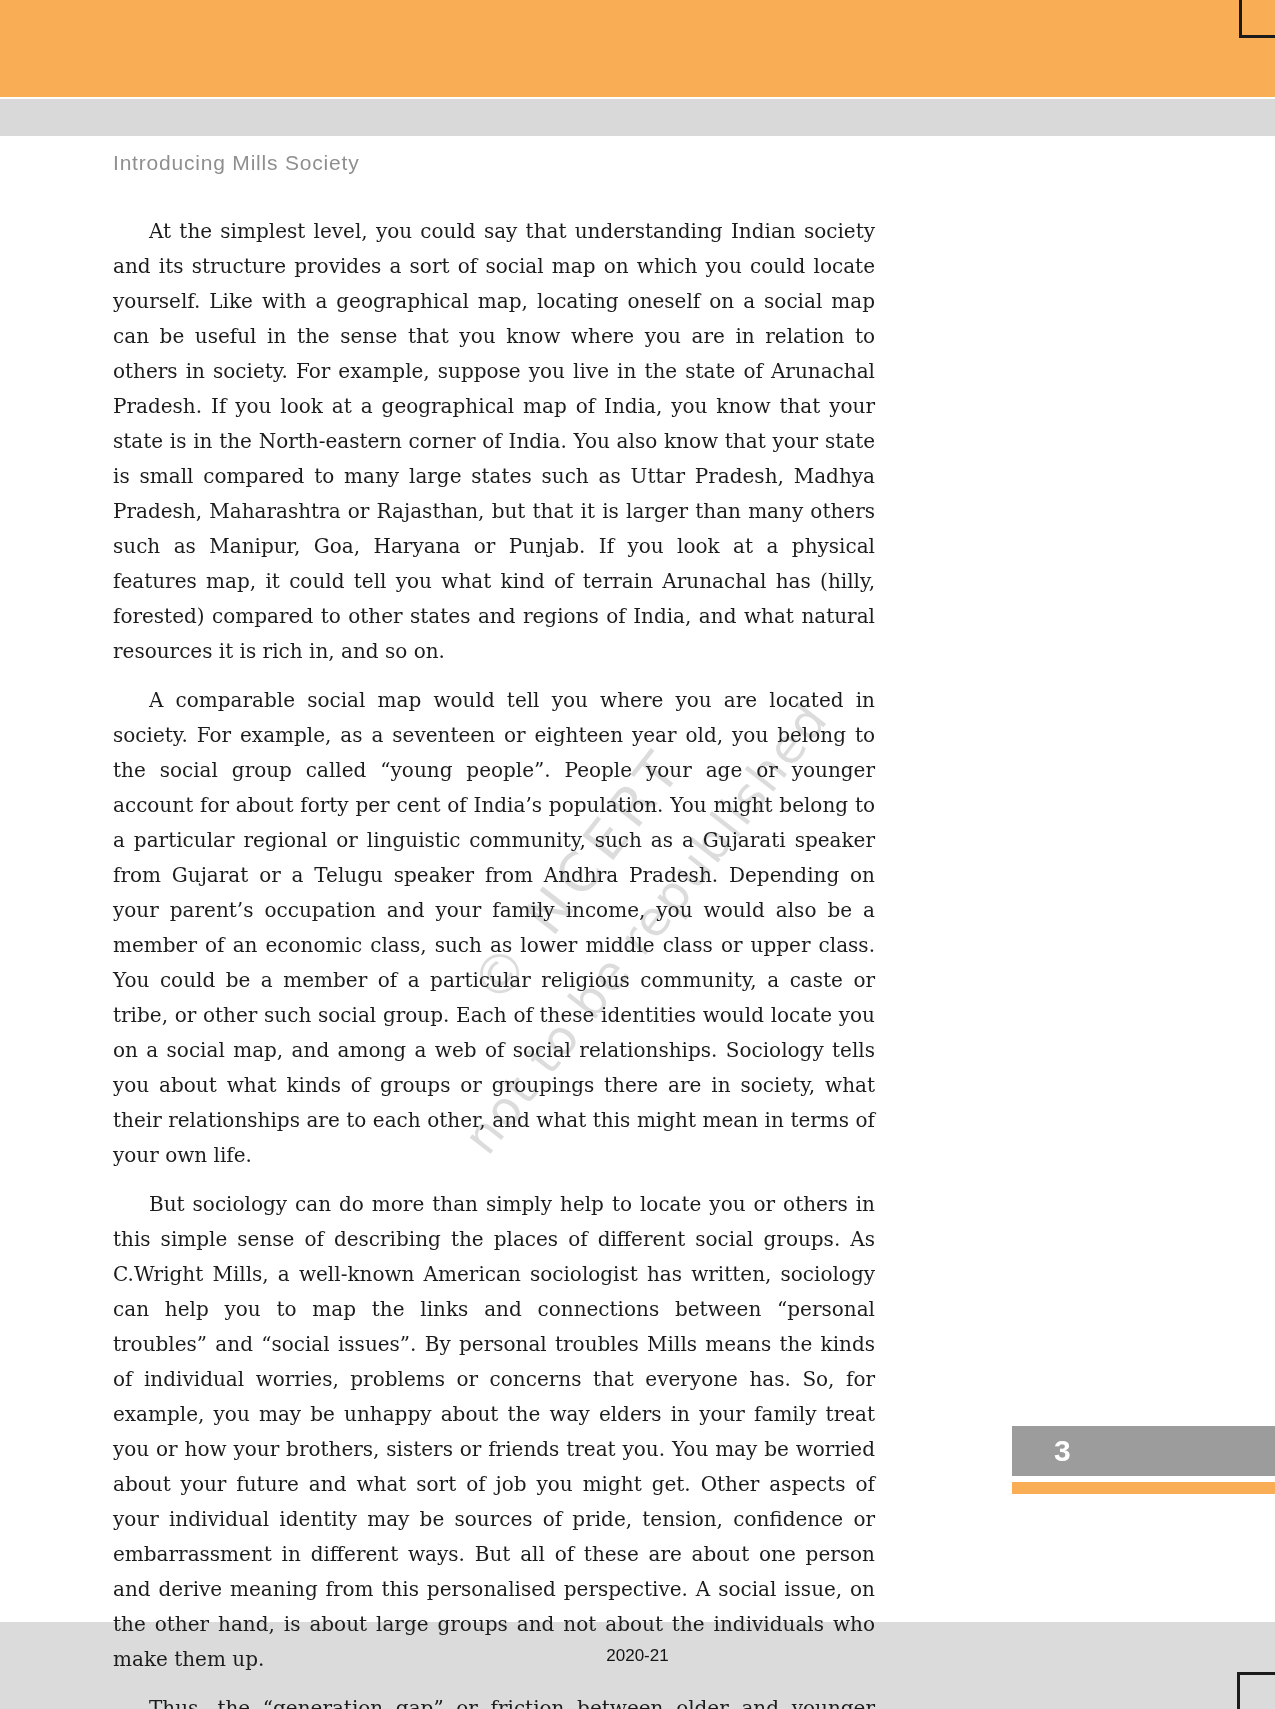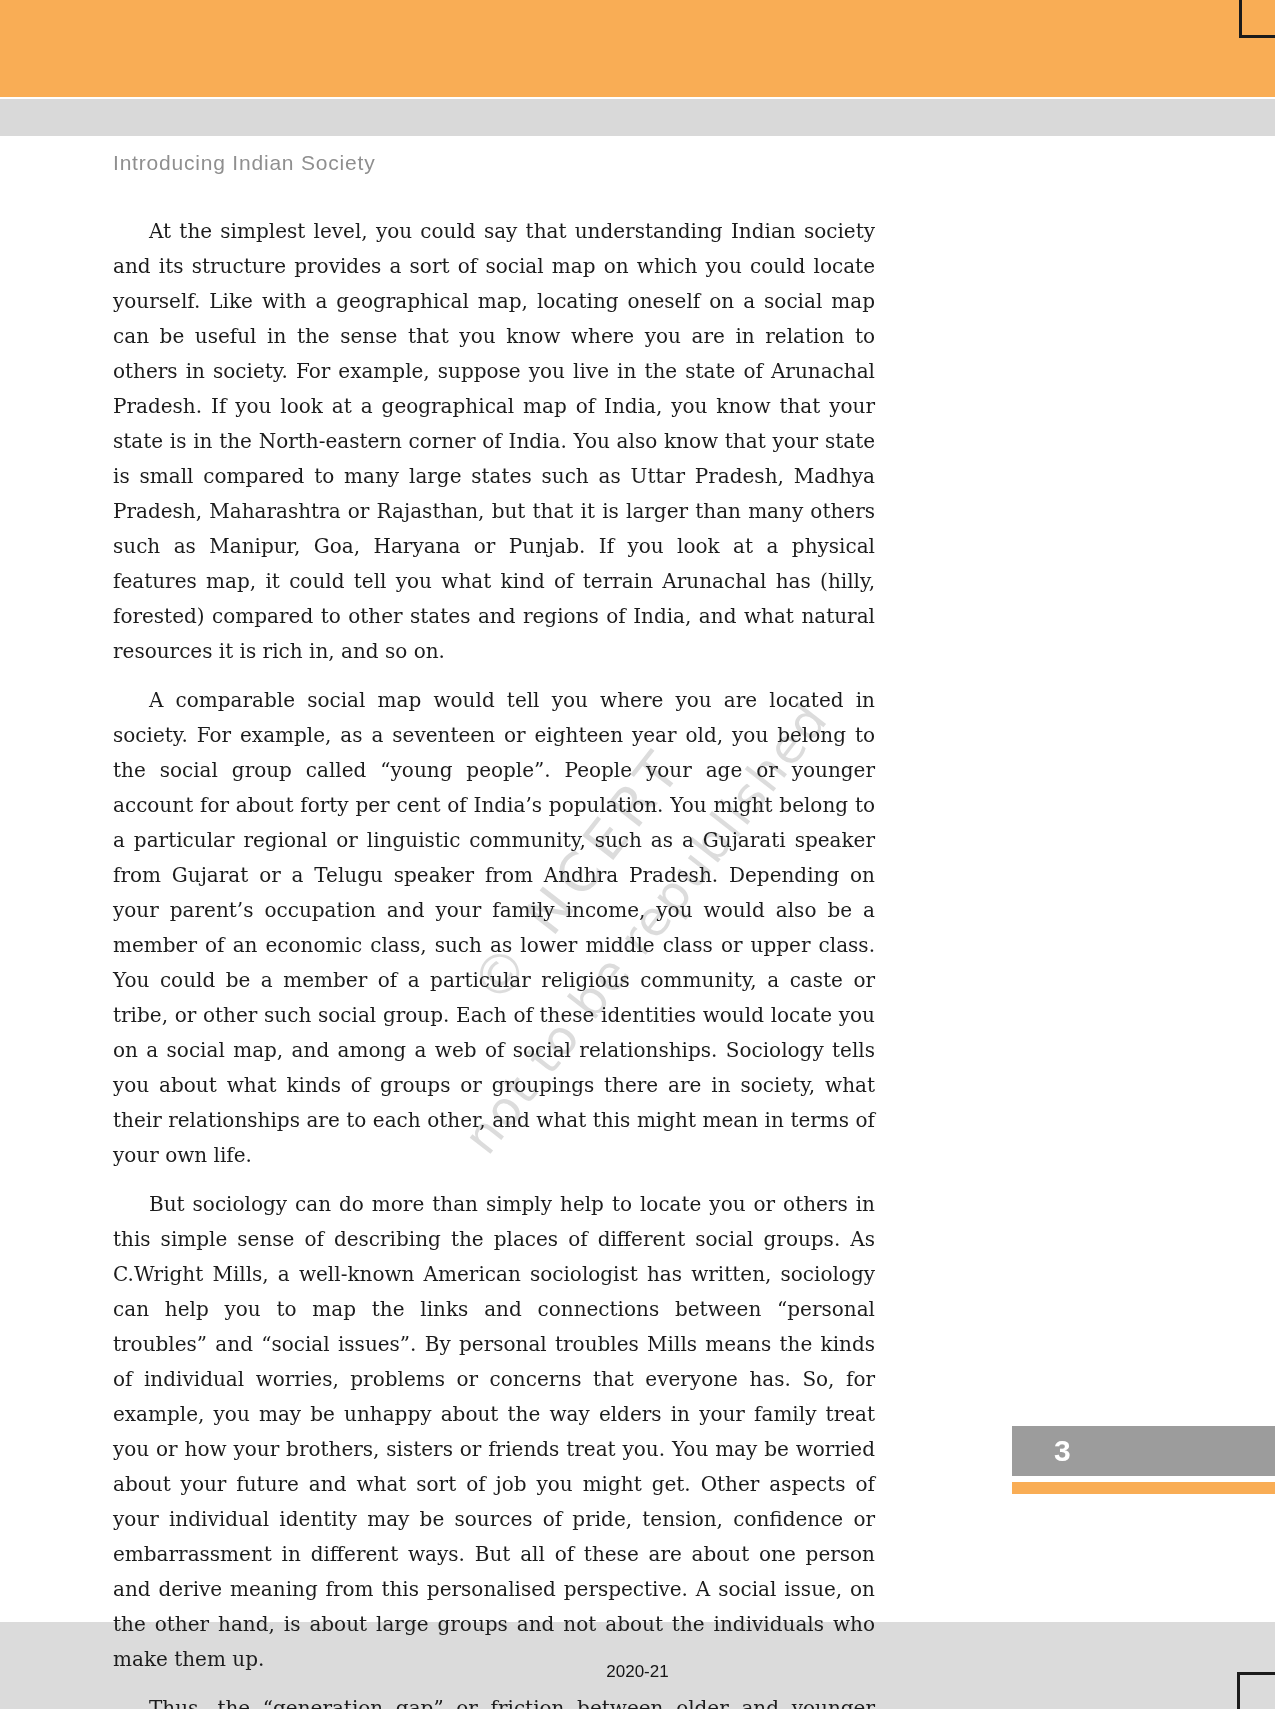--- a/index.html
+++ b/index.html
@@ -84,39 +84,38 @@
     width: 1275px; height: 87px;
     background: var(--band_gray, #DBDBDB);
   }
   .footer-text {
     position: absolute; left: 0; top: 24px;
     width: 100%;
     text-align: center;
     font-family: "Liberation Sans", sans-serif;
     font-size: 17px;
     color: #141414;
-    margin-top: 16px;
   }
   .corner-mark-bottom {
     position: absolute; left: 1237px; top: 50px;
     width: 41px; height: 40px;
     border-left: 3px solid #1b1b1b;
     border-top: 3px solid #1b1b1b;
   }
 </style>
 </head>
 <body>
 
 <div class="orange-bar">
   <div class="corner-mark-top"></div>
 </div>
 
 <div class="gray-strip"></div>
 
-<div class="running-head">Introducing Indian Society</div>
+<div class="running-head">Introducing Mills Society</div>
 
 <div class="watermark">
   <span class="wm1">© NCERT</span>
   <span class="wm2">not to be republished</span>
 </div>
 
 <div class="text-column">
   <p>At the simplest level, you could say that understanding Indian society and its structure provides a sort of social map on which you could locate yourself. Like with a geographical map, locating oneself on a social map can be useful in the sense that you know where you are in relation to others in society.  For example, suppose you live in the state of Arunachal Pradesh.  If you look at a geographical map of India, you know that your state is in the North-eastern corner of India.  You also know that your state is small compared to many large states such as Uttar Pradesh, Madhya Pradesh, Maharashtra or Rajasthan, but that it is larger than many others such as Manipur, Goa, Haryana or Punjab. If you look at a physical features map, it could tell you what kind of terrain Arunachal has (hilly, forested) compared to other states and regions of India, and what natural resources it is rich in, and so on.</p>
   <p>A comparable social map would tell you where you are located in society. For example, as a seventeen or eighteen year old, you belong to the social group called “young people”.  People your age or younger account for about forty per cent of India’s population.  You might belong to a particular regional or linguistic community, such as a Gujarati speaker from Gujarat or a Telugu speaker from Andhra Pradesh.  Depending on your parent’s occupation and your family income, you would also be a member of an economic class, such as lower middle class or upper class.  You could be a member of a particular religious community, a caste or tribe, or other such social group.  Each of these identities would locate you on a social map, and among a web of social relationships. Sociology tells you about what kinds of groups or groupings there are in society, what their relationships are to each other, and what this might mean in terms of your own life.</p>
   <p>But sociology can do more than simply help to locate you or others in this simple sense of describing the places of different social groups.  As C.Wright Mills, a well-known American sociologist has written, sociology can help you to map the links and connections between “personal troubles” and “social issues”. By personal troubles Mills means the kinds of individual worries, problems or concerns that everyone has.  So, for example, you may be unhappy about the way elders in your family treat you or how your brothers, sisters or friends treat you.  You may be worried about your future and what sort of job you might get. Other aspects of your individual identity may be sources of pride, tension, confidence or embarrassment in different ways.  But all of these are about one person and derive meaning from this personalised perspective.  A social issue, on the other hand, is about large groups and not about the individuals who make them up.</p>

